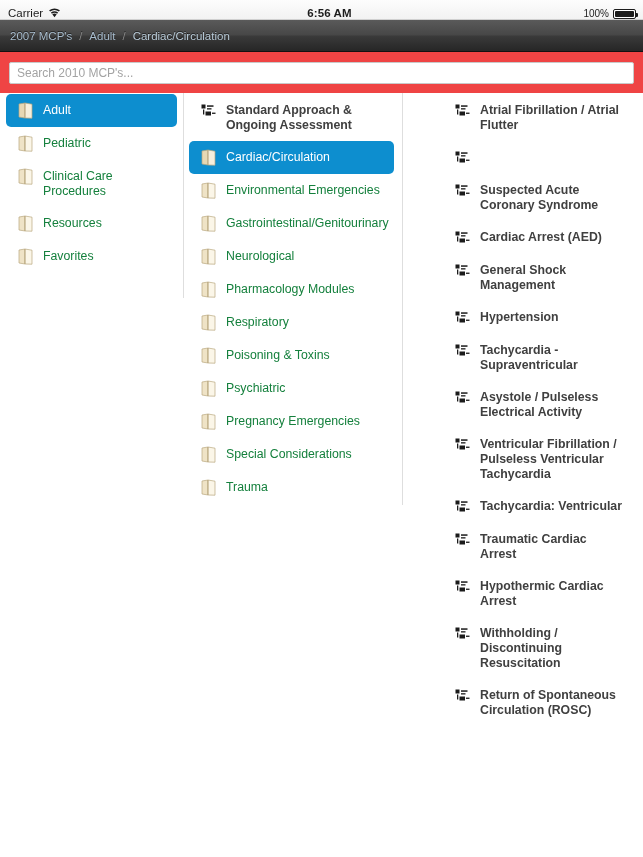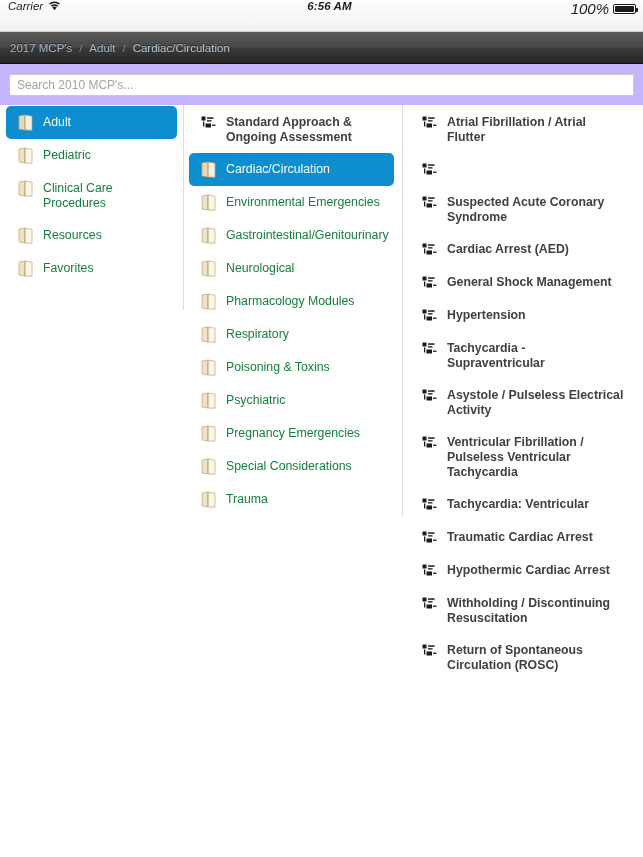--- a/index.html
+++ b/index.html
@@ -6,29 +6,28 @@
   html, body {
     width: 643px;
     height: 857px;
     background: #ffffff;
     font-family: "Liberation Sans", sans-serif;
     overflow: hidden;
   }
 
   
   .status-bar {
-    height: 32px;
+    height: 20px;
     background: linear-gradient(to bottom, #fdfdfd 0%, #f2f2f2 100%);
     border-bottom: 1px solid #d0d0d0;
     display: flex;
-    align-items: flex-start;
+    align-items: flex-end;
     position: relative;
     font-size: 11.5px;
     color: #1c1c1c;
-    font-style: italic;
   }
   .status-left {
     display: flex;
     align-items: center;
     gap: 5px;
     padding-left: 8px;
   }
   .status-center {
     position: absolute;
     left: 16px; right: 0;
@@ -36,21 +35,21 @@
     font-weight: bold;
     font-size: 11.5px;
     letter-spacing: 0.1px;
   }
   .status-right {
     position: absolute;
     right: 7px;
     display: flex;
     align-items: center;
     gap: 4px;
-    font-size: 15px;
+    font-size: 10px;
   }
   .wifi-icon { display:inline-block; width: 13px; height: 10px; }
   .battery {
     position: relative;
     width: 23px; height: 10px;
     border: 1px solid #1c1c1c;
     border-radius: 2px;
     background: #fff;
   }
   .battery .fill {
@@ -86,21 +85,21 @@
   .crumb.last { color: #b9cbd8; }
   .crumb-sep {
     color: #8e8e8e;
     margin: 0 7px;
     font-size: 11px;
   }
 
   
   .search-wrap {
     padding: 10px 9px 9px 9px;
-    background: #c4b5fd;
+    background: #ef4444;
   }
   .search-field {
     width: 100%;
     height: 22px;
     border: 1px solid #c9c9c9;
     border-radius: 2px;
     background: #fff;
     font-family: "Liberation Sans", sans-serif;
     font-size: 12px;
     color: #3a3a3a;
@@ -112,21 +111,21 @@
   
   .columns {
     display: flex;
     align-items: flex-start;
     position: relative;
     height: 760px;
   }
   .col { position: relative; }
   .col-left  { width: 183px; flex: 0 0 183px; padding-top: 1px; }
   .col-mid   { width: 219px; flex: 0 0 219px; padding-top: 1px; }
-  .col-right { width: 241px; flex: 0 0 241px; padding-top: 1px; }
+  .col-right { width: 241px; flex: 0 0 241px; padding-top: 1px; padding-left: 33px; }
 
   .divider {
     position: absolute;
     top: 0;
     width: 1px;
     background: #dedede;
   }
   .divider-1 { left: 183px; height: 205px; }
   .divider-2 { left: 402px; height: 412px; }
 
@@ -193,21 +192,21 @@
     <span class="battery">
       <span class="fill"></span>
         <span class="cap"></span>
     </span>
   </div>
 </div>
 
 <div class="nav-bar">
   <div class="breadcrumb">
 
-    <span class="crumb">2017 MCP's</span>
+    <span class="crumb">2007 MCP's</span>
     <span class="crumb-sep">/</span>
     <span class="crumb">Adult</span>
     <span class="crumb-sep">/</span>
     <span class="crumb last">Cardiac/Circulation</span>
   </div>
 </div>
 
 <div class="search-wrap">
   <input class="search-field" type="text" placeholder="Search 2010 MCP's..." style="">
 </div>

